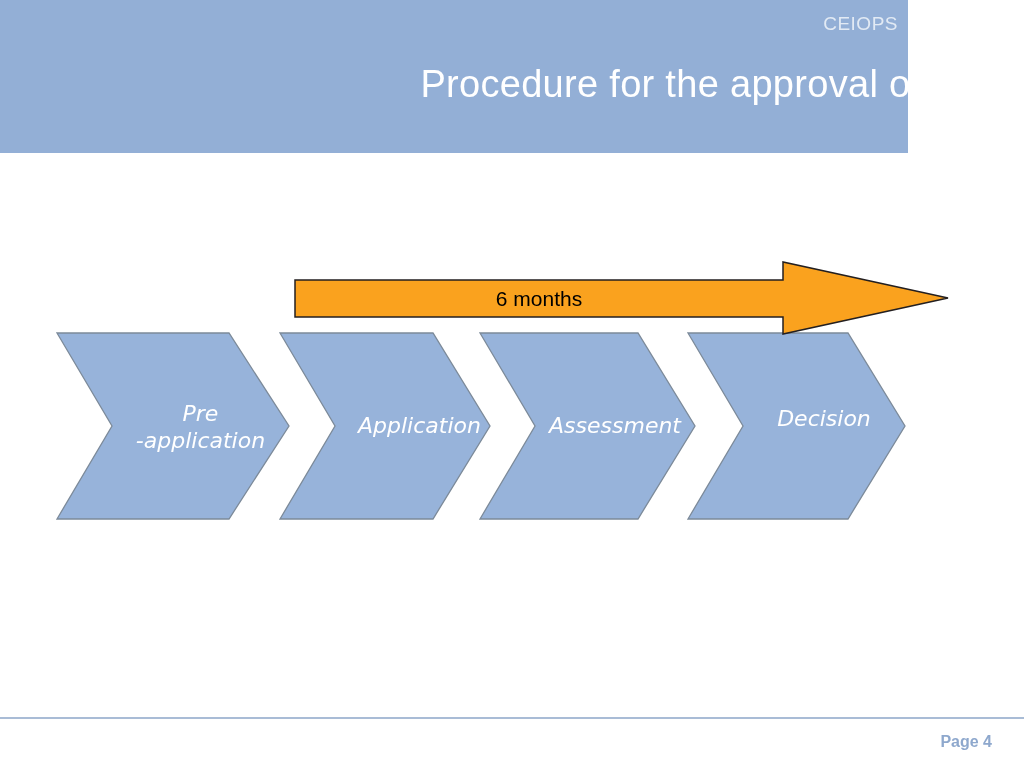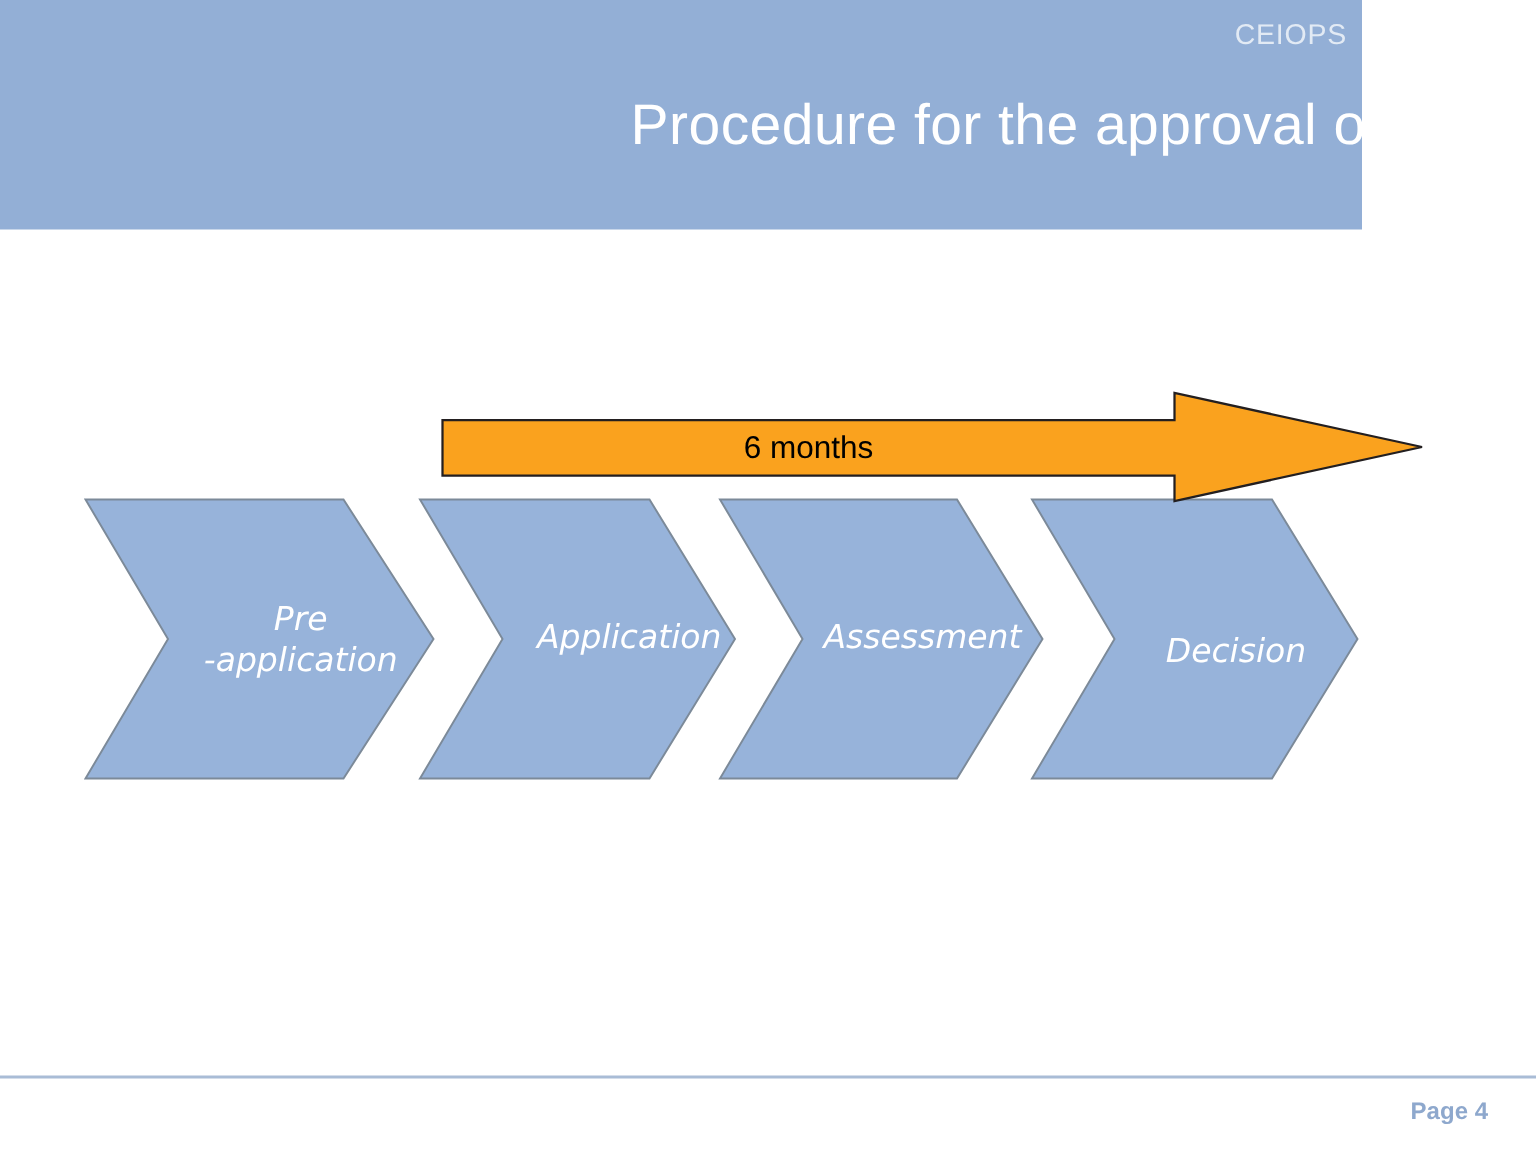--- a/index.html
+++ b/index.html
@@ -87,20 +87,20 @@
           <polygon points="688,333 848,333 905,426 848,519 688,519 743,426" class="stage"></polygon>
         </g>
       <polygon class="arrow" points="295,280 783,280 783,262 948,298 783,334 783,317 295,317"></polygon>
     </svg>
     <div class="arrow-label">6 months</div>
     <div id="stage-labels">
         <div class="stage-label" style="left: 112px; top: 333px; width: 177px; height: 190px;">Pre
 -application</div>
         <div class="stage-label" style="left: 342px; top: 333px; width: 155px; height: 186px;">Application</div>
         <div class="stage-label" style="left: 535px; top: 333px; width: 160px; height: 186px;">Assessment</div>
-        <div class="stage-label" style="left: 743px; top: 349px; width: 162px; height: 172px; text-align: right;">Decision</div>
+        <div class="stage-label" style="left: 743px; top: 333px; width: 162px; height: 172px; text-align: right;">Decision</div>
       </div>
   </div>
 
   <div class="footer-line"></div>
   <div class="page-num">Page 4</div>
 
 </div>
 
 </body></html>

